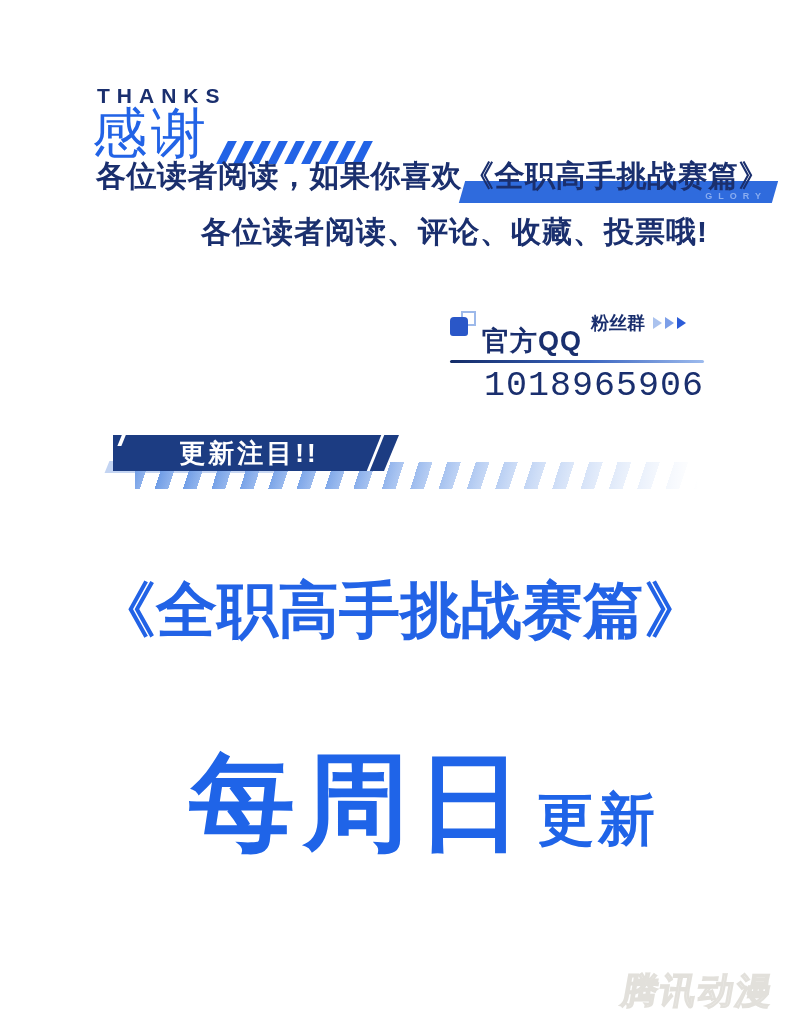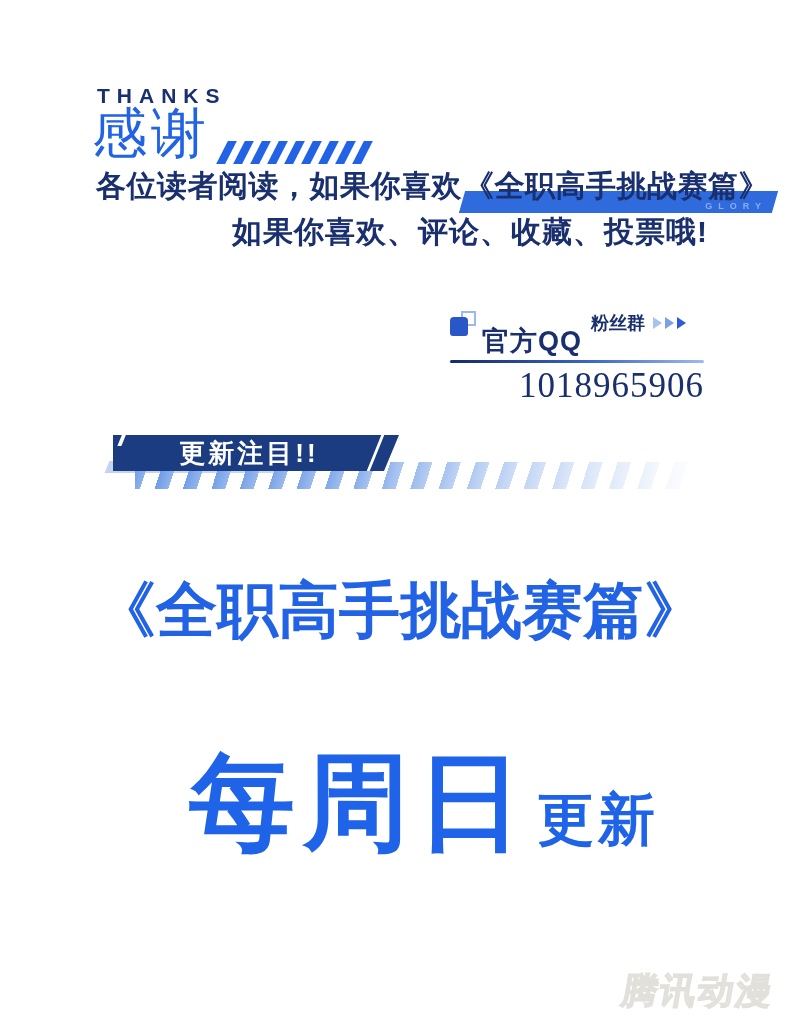--- a/index.html
+++ b/index.html
@@ -30,21 +30,21 @@
     position: absolute; left: 204px; top: 141px;
     display: flex; gap: 8px; height: 23px;
   }
   .mini-slashes span {
     display: block; width: 9px; height: 23px;
     background: #2263e6; transform: skewX(-27deg);
   }
 
   
   .msg-line1 {
-    position: absolute; left: 78px; top: 166px;
+    position: absolute; left: 78px; top: 156px;
     font-size: 30px; font-weight: bold; color: #1a2f6e;
     letter-spacing: 0.5px; white-space: nowrap;
   }
   .highlight-wrap { position: relative; display: inline-block; padding: 0 2px; }
   .highlight-band {
     position: absolute; left: 0; right: -4px; bottom: -6px; height: 22px;
     background: #2f6bdd; transform: skewX(-16deg); z-index: 0;
   }
   .highlight-text { position: relative; z-index: 1; }
   .glory-label {
@@ -83,21 +83,21 @@
   .qq-arrows i:nth-child(2) { border-left-color: #7d9fe8; }
   .qq-arrows i:nth-child(3) { border-left-color: #2c5cd8; }
   .qq-underline {
     height: 3px; width: 100%; margin-top: 1px;
     background: linear-gradient(90deg, #142c68, #3c66c0 55%, #9dbbee);
     border-radius: 2px;
   }
   .qq-number {
     margin-top: 3px; text-align: right;
     font-size: 35px; font-weight: 500; color: #1a2f6e; letter-spacing: 1px;
-    font-family: Liberation Serif, serif;
+    font-family: Liberation Mono, monospace;
   }
 
   
   .banner-wrap { position: absolute; left: 95px; top: 435px; width: 600px; height: 56px; }
   .banner-shadow {
     position: absolute; left: -6px; top: 26px; width: 170px; height: 12px;
     background: #c3d4f2; transform: skewX(-22deg);
   }
   .banner-shape {
     position: absolute; left: 0; top: 0; width: 286px; height: 36px;
@@ -168,21 +168,21 @@
   </div>
 
   <div class="msg-line1">
     <span>各位读者阅读，如果你喜欢</span><span class="highlight-wrap">
       <span class="highlight-band"></span>
       <span class="highlight-text">《全职高手挑战赛篇》</span>
       <span class="glory-label">GLORY</span>
     </span>
   </div>
 
-  <div class="msg-line2">如果你喜欢、评论、收藏、投票哦!</div>
+  <div class="msg-line2">各位读者阅读、评论、收藏、投票哦!</div>
 
   <div class="qq-block">
     <div class="qq-row">
       <span class="qq-icon">
         <span class="outline"></span>
           <span class="solid"></span>
       </span>
       <span class="qq-main">官方QQ</span>
       <span class="qq-suffix">粉丝群</span>
       <span class="qq-arrows">

